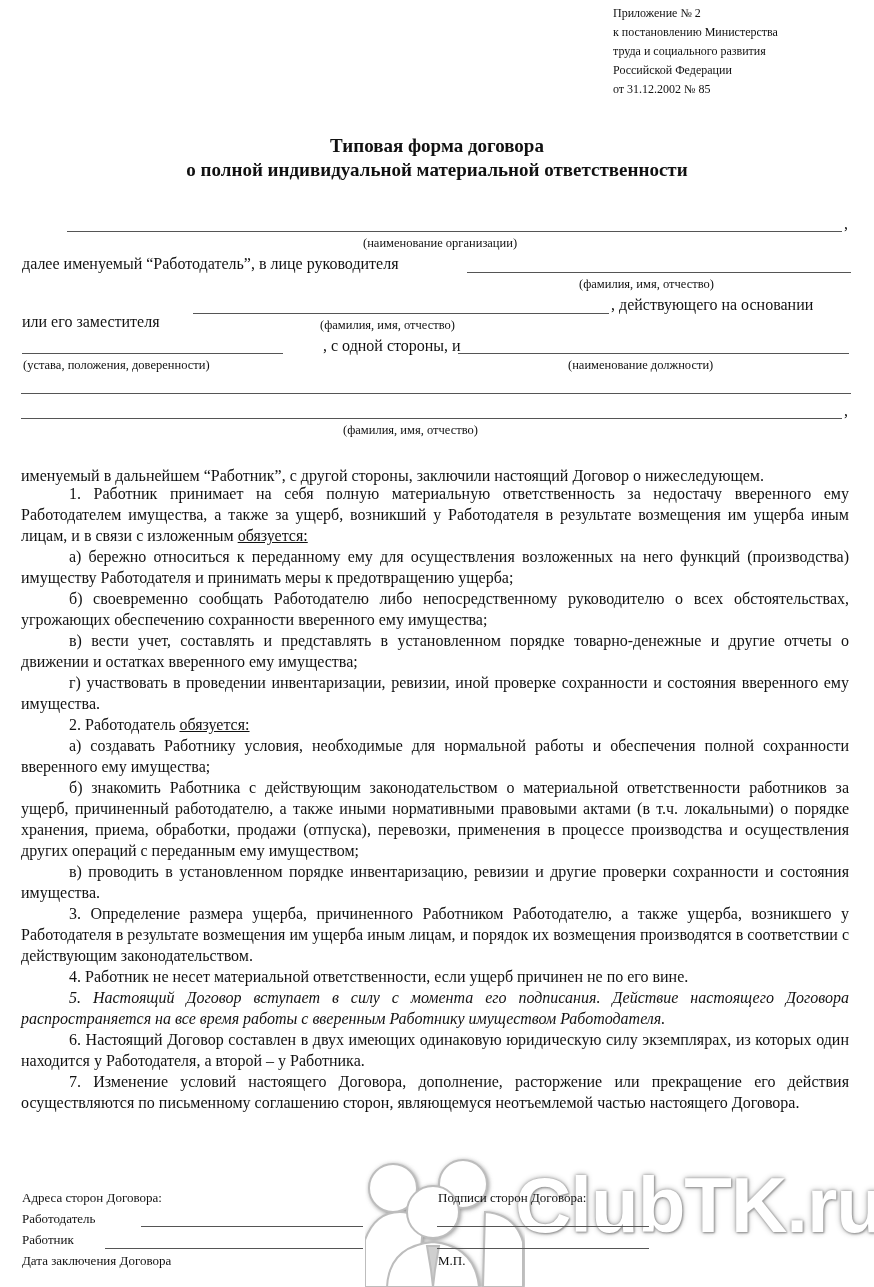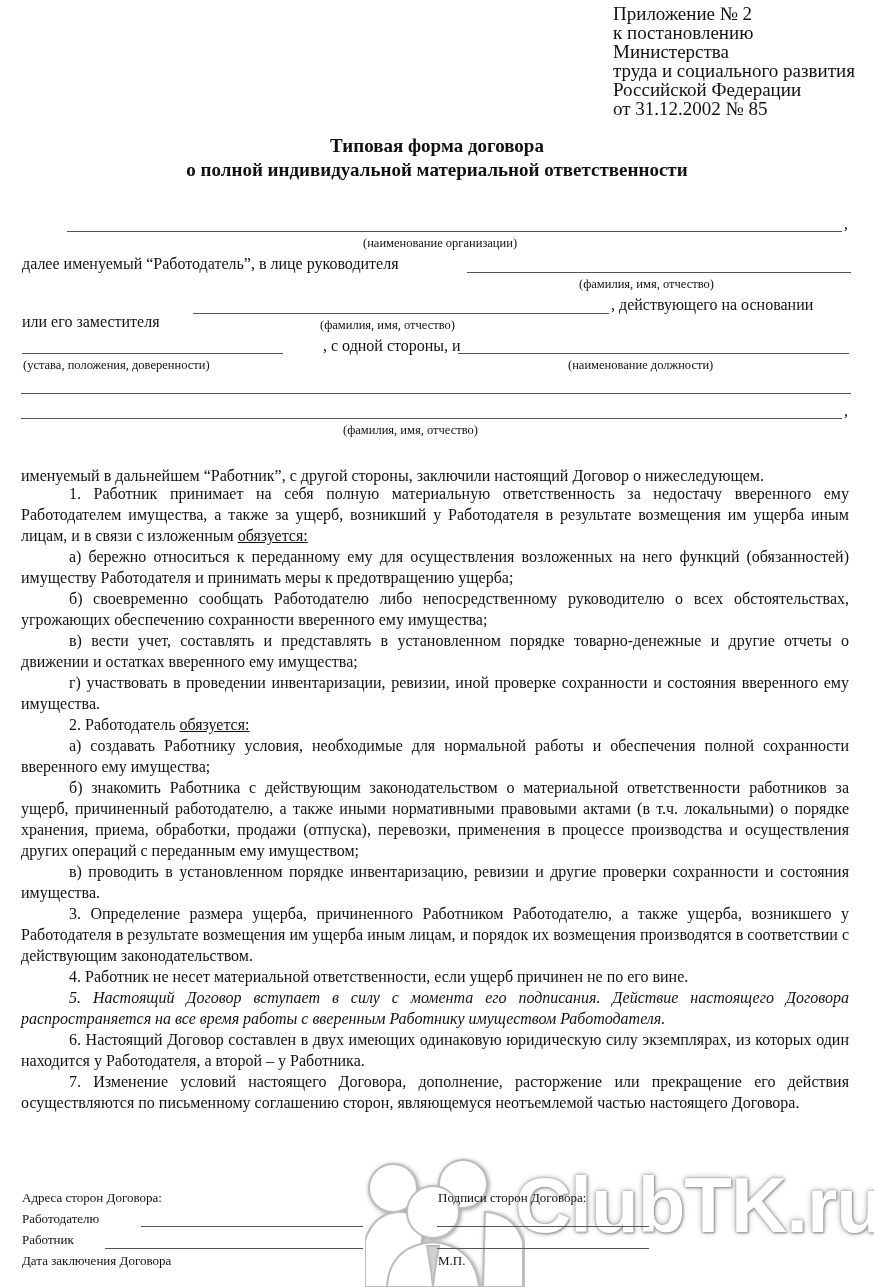--- a/index.html
+++ b/index.html
@@ -2,21 +2,21 @@
 <html><head>
 <meta charset="utf-8">
 <style>
   html, body { margin: 0; padding: 0; background: #ffffff; }
   body {
     width: 874px; height: 1287px; position: relative; overflow: hidden;
     font-family: "Liberation Serif", "DejaVu Serif", serif;
     color: #111111;
   }
   .abs { position: absolute; }
-  .appendix { left: 613px; top: 4px; font-size: 19px; line-height: 19px; }
+  .appendix { left: 613px; top: 4px; font-size: 12px; line-height: 19px; }
   .title { left: 0; width: 874px; text-align: center; font-weight: bold; font-size: 19px; line-height: 24px; top: 134px; }
   .line { position: absolute; border-top: 1.5px solid #555; height: 0; }
   .cap { position: absolute; font-size: 12.5px; line-height: 14px; white-space: nowrap; }
   .txt { position: absolute; font-size: 16px; line-height: 20px; white-space: nowrap; }
   .para {
     position: absolute; left: 21px; width: 828px; font-size: 16px; line-height: 21px;
     text-align: justify; text-align-last: left;
   }
   .para .ind { display: inline-block; width: 48px; }
   u { text-decoration: underline; }
@@ -67,21 +67,21 @@
 <div class="line" style="left:21px; top:393px; width:830px;"></div>
 <div class="line" style="left:21px; top:418px; width:821px;"></div>
 <div class="txt" style="left:844px; top:401px;">,</div>
 <div class="cap" style="left:343px; top:423px;">(фамилия, имя, отчество)</div>
 
 <div class="para" style="top:448px;margin-top:17px;">
   <span>именуемый в дальнейшем “Работник”, с другой стороны, заключили настоящий Договор о нижеследующем.</span>
 </div>
 
 <div class="para" style="top:483px;"><span class="ind"></span><span>1. Работник принимает на себя полную материальную ответственность за недостачу вверенного ему Работодателем имущества, а также за ущерб, возникший у Работодателя в результате возмещения им ущерба иным лицам, и в связи с изложенным </span><u>обязуется:</u></div>
-<div class="para" style="top:546px;"><span class="ind"></span><span>а) бережно относиться к переданному ему для осуществления возложенных на него функций (обязанностей) имуществу Работодателя и принимать меры к предотвращению ущерба;</span></div>
+<div class="para" style="top:546px;"><span class="ind"></span><span>а) бережно относиться к переданному ему для осуществления возложенных на него функций (производства) имуществу Работодателя и принимать меры к предотвращению ущерба;</span></div>
 <div class="para" style="top:588px;"><span class="ind"></span><span>б) своевременно сообщать Работодателю либо непосредственному руководителю о всех обстоятельствах, угрожающих обеспечению сохранности вверенного ему имущества;</span></div>
 <div class="para" style="top:630px;"><span class="ind"></span><span>в) вести учет, составлять и представлять в установленном порядке товарно-денежные и другие отчеты о движении и остатках вверенного ему имущества;</span></div>
 <div class="para" style="top:672px;"><span class="ind"></span><span>г) участвовать в проведении инвентаризации, ревизии, иной проверке сохранности и состояния вверенного ему имущества.</span></div>
 <div class="para" style="top:714px;"><span class="ind"></span><span>2. Работодатель </span><u>обязуется:</u></div>
 <div class="para" style="top:735px;"><span class="ind"></span><span>а) создавать Работнику условия, необходимые для нормальной работы и обеспечения полной сохранности вверенного ему имущества;</span></div>
 <div class="para" style="top:777px;"><span class="ind"></span><span>б) знакомить Работника с действующим законодательством о материальной ответственности работников за ущерб, причиненный работодателю, а также иными нормативными правовыми актами (в т.ч. локальными) о порядке хранения, приема, обработки, продажи (отпуска), перевозки, применения в процессе производства и осуществления других операций с переданным ему имуществом;</span></div>
 <div class="para" style="top:861px;"><span class="ind"></span><span>в) проводить в установленном порядке инвентаризацию, ревизии и другие проверки сохранности и состояния имущества.</span></div>
 <div class="para" style="top:903px;"><span class="ind"></span><span>3. Определение размера ущерба, причиненного Работником Работодателю, а также ущерба, возникшего у Работодателя в результате возмещения им ущерба иным лицам, и порядок их возмещения производятся в соответствии с действующим законодательством.</span></div>
 <div class="para" style="top:966px;"><span class="ind"></span><span>4. Работник не несет материальной ответственности, если ущерб причинен не по его вине.</span></div>
 <div class="para" style="top:987px;font-style:italic;"><span class="ind"></span><span>5. Настоящий Договор вступает в силу с момента его подписания. Действие настоящего Договора распространяется на все время работы с вверенным Работнику имуществом Работодателя.</span></div>
@@ -104,21 +104,21 @@
       <path d="M22 137 Q24 96 68 92 Q110 96 114 137 Z"></path>
       <path d="M62 96 L74 96 L70 120 L68 137 L66 120 Z" fill="#cfcfcf"></path>
     </g>
   </svg>
   <div class="wm-text">ClubTK.ru</div>
 </div>
 
 <div class="sig" style="left:22px; top:1187px;">Адреса сторон Договора:</div>
 <div class="sig" style="left:438px; top:1187px;">Подписи сторон Договора:</div>
 
-<div class="sig" style="left:22px; top:1208px;">Работодателю</div>
+<div class="sig" style="left:22px; top:1208px;">Работодатель</div>
 <div class="line" style="left:141px; top:1226px; width:222px; border-top-width:1px;"></div>
 <div class="line" style="left:437px; top:1226px; width:212px; border-top-width:1px;"></div>
 
 <div class="sig" style="left:22px; top:1229px;">Работник</div>
 <div class="line" style="left:105px; top:1248px; width:258px; border-top-width:1px;"></div>
 <div class="line" style="left:437px; top:1248px; width:212px; border-top-width:1px;"></div>
 
 <div class="sig" style="left:22px; top:1250px;">Дата заключения Договора</div>
 <div class="sig" style="left:438px; top:1250px;">М.П.</div>
 

